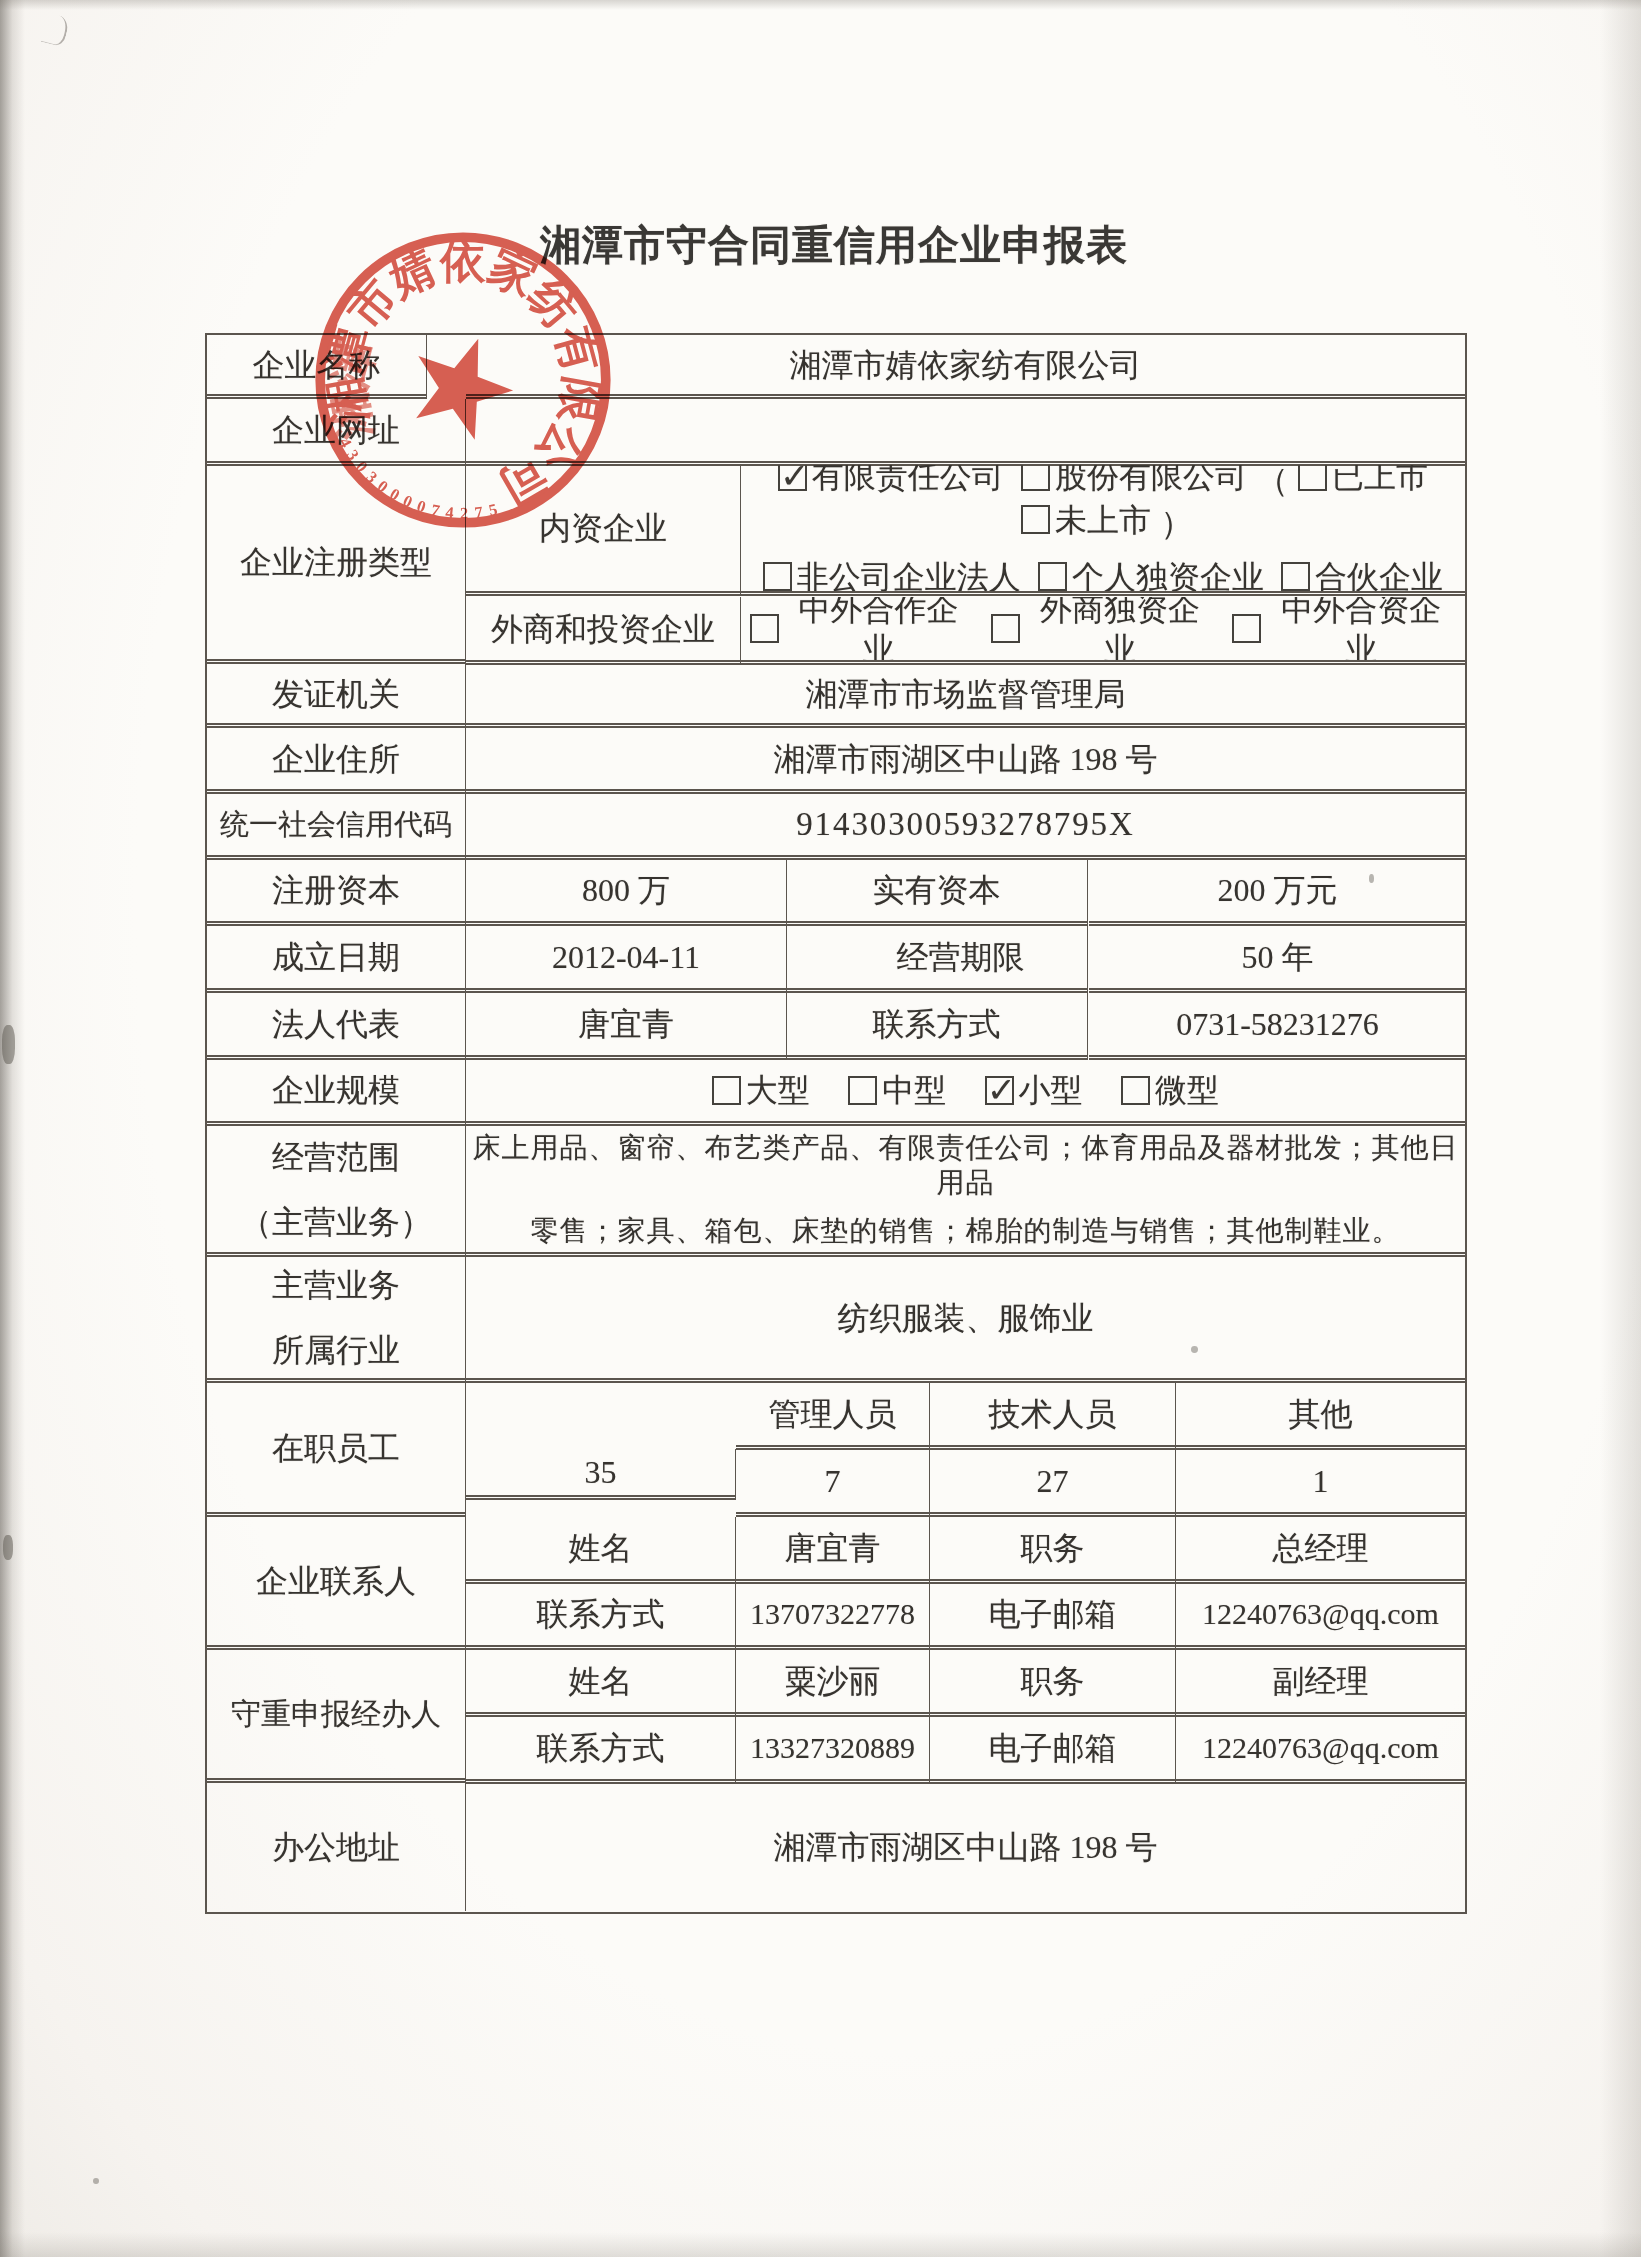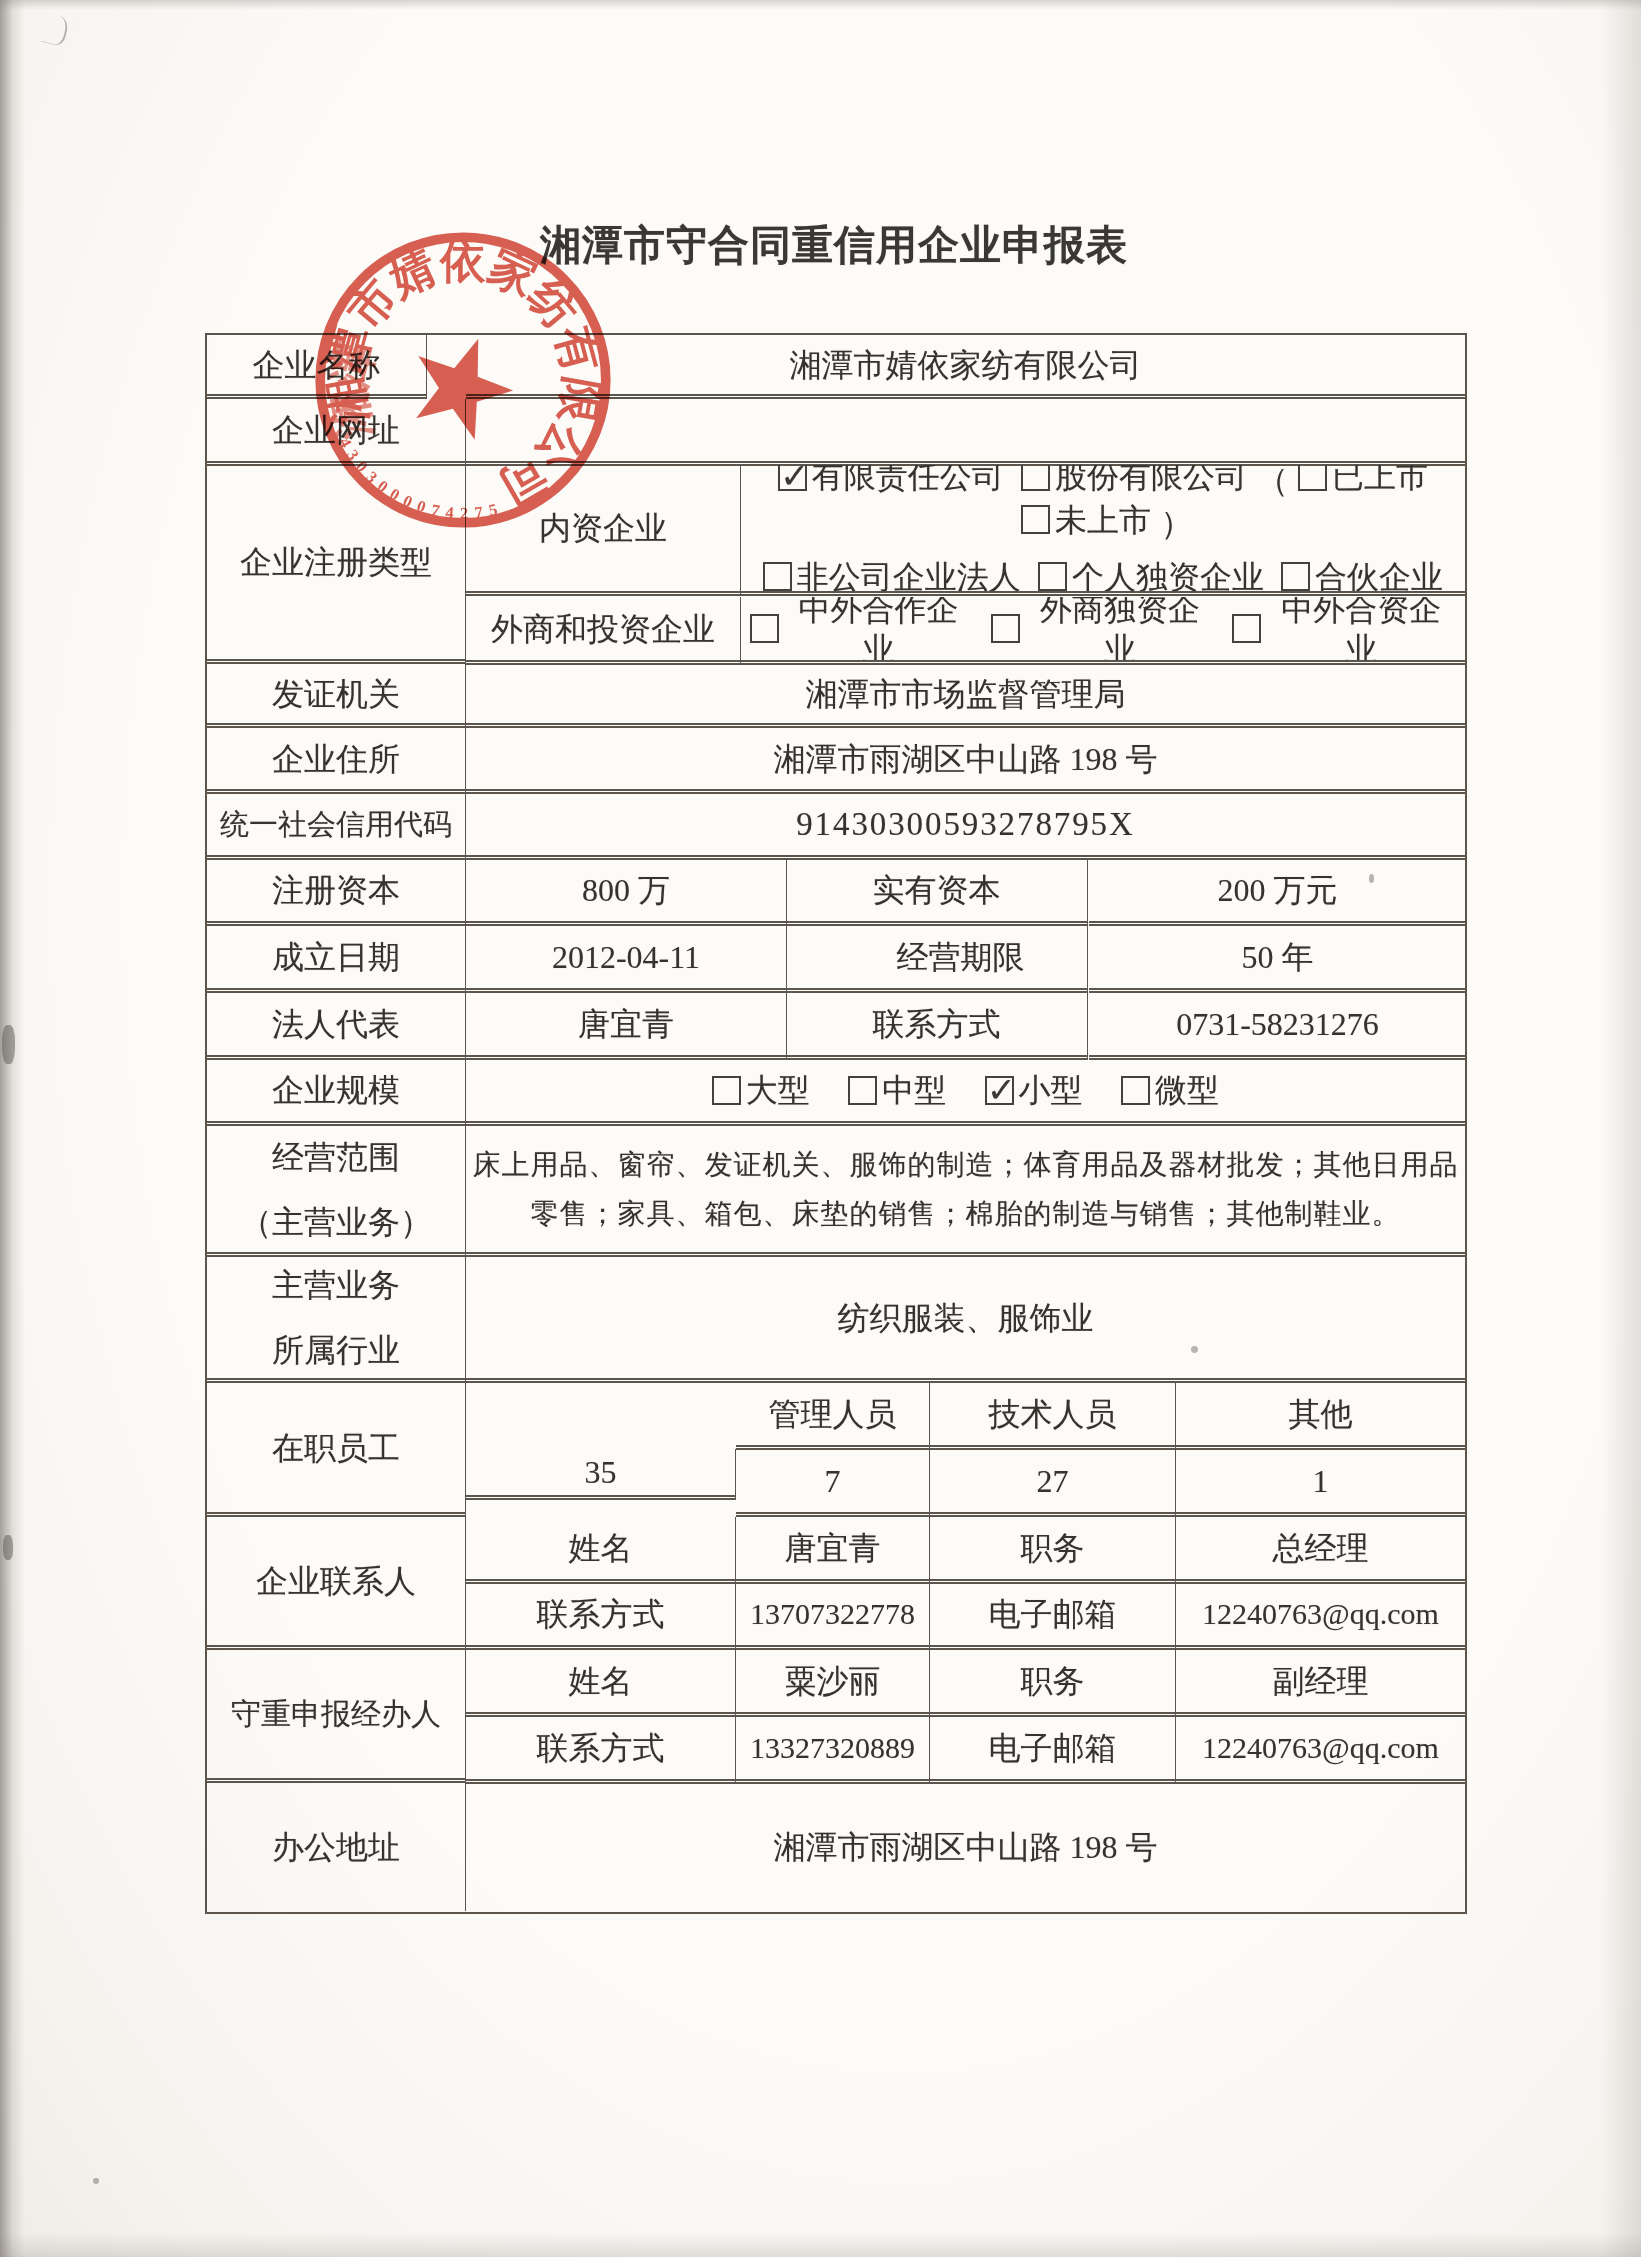--- a/index.html
+++ b/index.html
@@ -135,21 +135,21 @@
         <span class="opt">
           <span class="cb checked"></span>
           <span class="cb-label">小型</span>
         </span>
         <span class="opt">
           <span class="cb"></span>
           <span class="cb-label">微型</span>
         </span>
       </div>
     <div class="cell nor col gap14 fs29" style="left:259px;top:791px;width:999px;height:131px;">
-      <div>床上用品、窗帘、发证机关、服饰的制造；体育用品及器材批发；其他日用品</div>
+      <div>床上用品、窗帘、布艺类产品、有限责任公司；体育用品及器材批发；其他日用品</div>
       <div>零售；家具、箱包、床垫的销售；棉胎的制造与销售；其他制鞋业。</div>
     </div>
     <div class="cell nor" style="left:259px;top:922px;width:999px;height:126px;">纺织服装、服饰业</div>
     <div class="cell nor nob" style="left:259px;top:1448px;width:999px;height:128px;">湘潭市雨湖区中山路 198 号</div>
 
     <div class="cell" style="left:259px;top:130px;width:275px;height:131px;">内资企业</div>
     <div class="cell nor col gap14 opts-tight" style="left:534px;top:130px;width:724px;height:131px;">
       <div><span class="opt">
             <span class="cb checked"></span>
             <span class="cb-label">有限责任公司</span>

